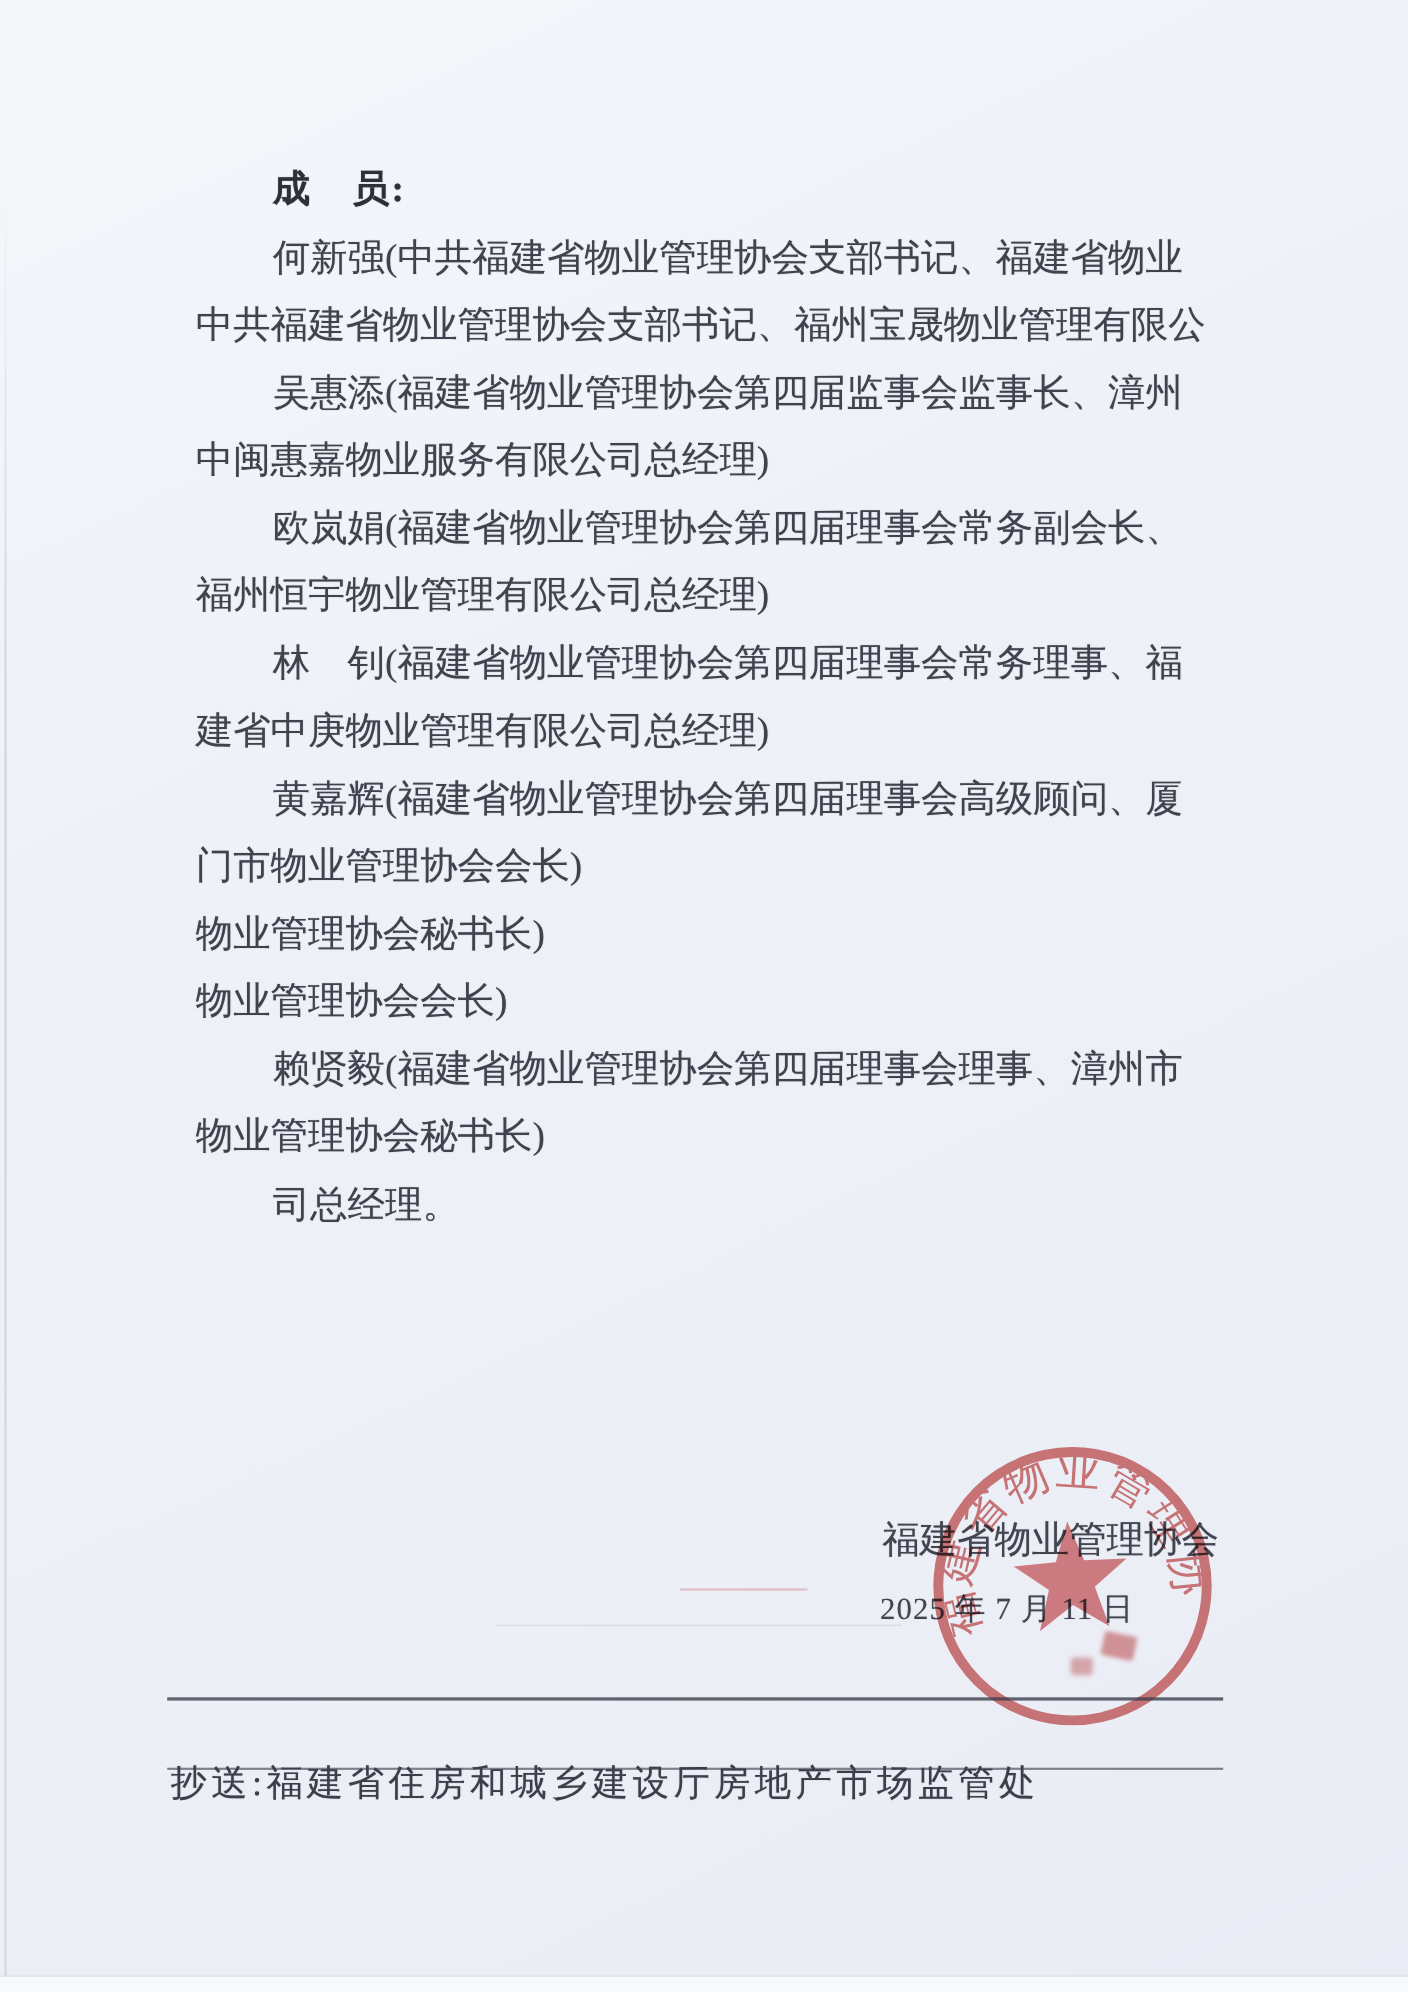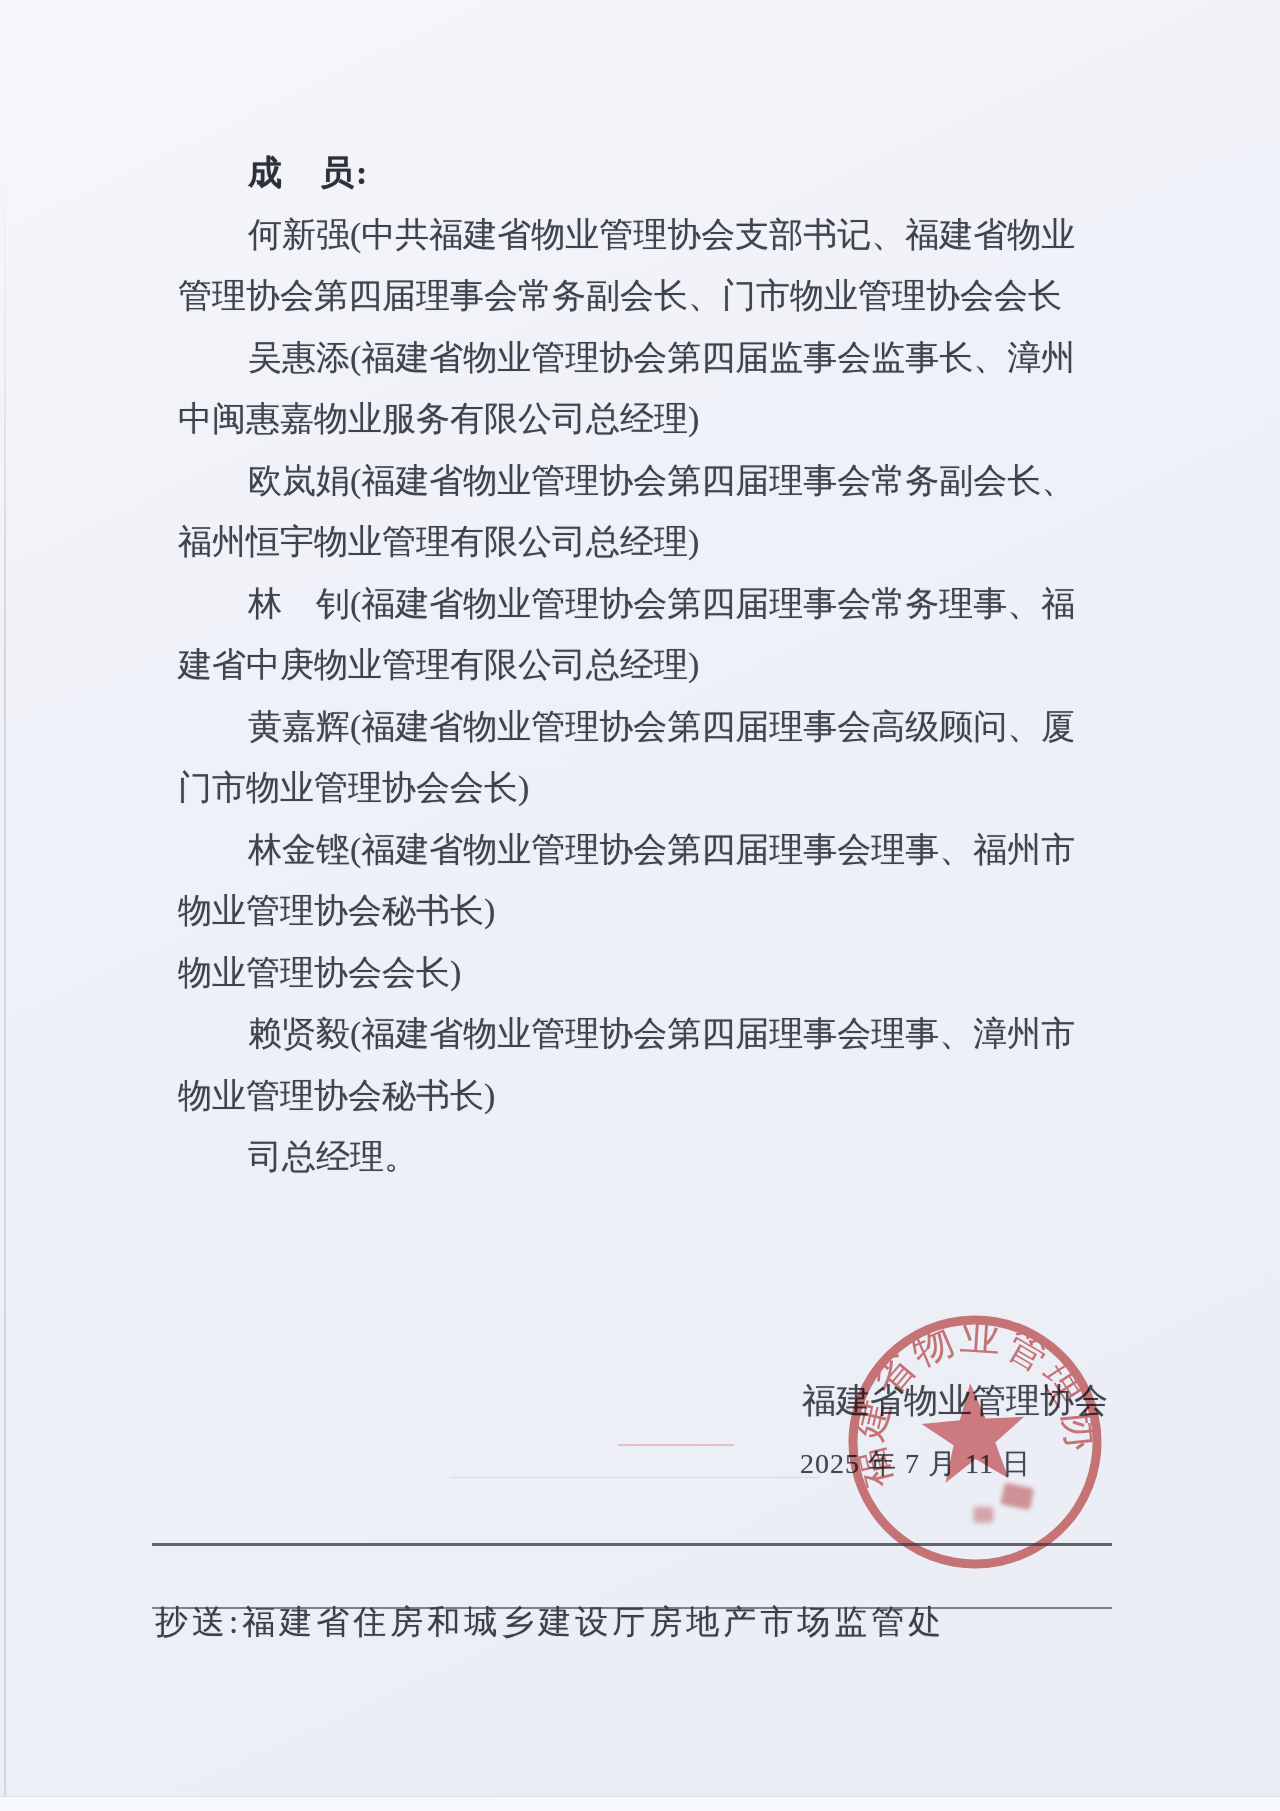--- a/index.html
+++ b/index.html
@@ -69,30 +69,29 @@
 </head>
 <body>
 
 <div class="canvas">
 
   <div class="edge-left"></div>
 
   <div class="body-text">
       <div class="line indent bold">成　员:</div>
       <div class="line indent">何新强(中共福建省物业管理协会支部书记、福建省物业</div>
-      <div class="line">管理协会第四届理事会常务副会长、门市物业管理协会会长</div>
+      <div class="line">中共福建省物业管理协会支部书记、福州宝晟物业管理有限公</div>
       <div class="line indent">吴惠添(福建省物业管理协会第四届监事会监事长、漳州</div>
       <div class="line">中闽惠嘉物业服务有限公司总经理)</div>
       <div class="line indent">欧岚娟(福建省物业管理协会第四届理事会常务副会长、</div>
       <div class="line">福州恒宇物业管理有限公司总经理)</div>
       <div class="line indent">林　钊(福建省物业管理协会第四届理事会常务理事、福</div>
       <div class="line">建省中庚物业管理有限公司总经理)</div>
       <div class="line indent">黄嘉辉(福建省物业管理协会第四届理事会高级顾问、厦</div>
       <div class="line">门市物业管理协会会长)</div>
-      <div class="line indent">林金铿(福建省物业管理协会第四届理事会理事、福州市</div>
       <div class="line">物业管理协会秘书长)</div>
       <div class="line">物业管理协会会长)</div>
       <div class="line indent">赖贤毅(福建省物业管理协会第四届理事会理事、漳州市</div>
       <div class="line">物业管理协会秘书长)</div>
       <div class="line indent">司总经理。</div>
     </div>
 
   <div class="signature">福建省物业管理协会</div>
 
   <div class="sig-date">2025 年 7 月 11 日</div>

